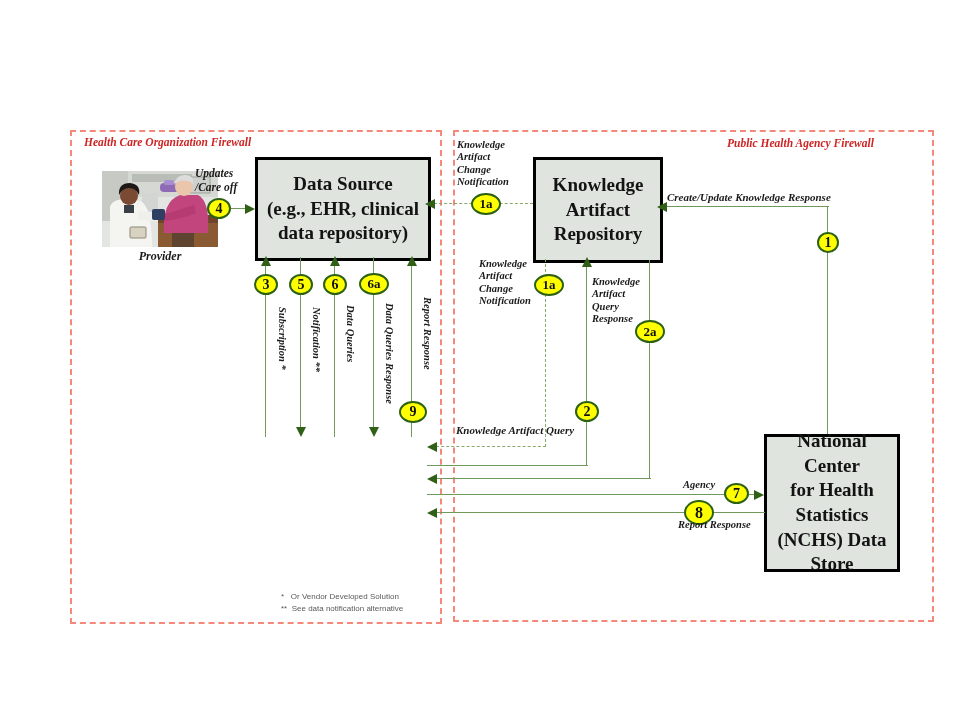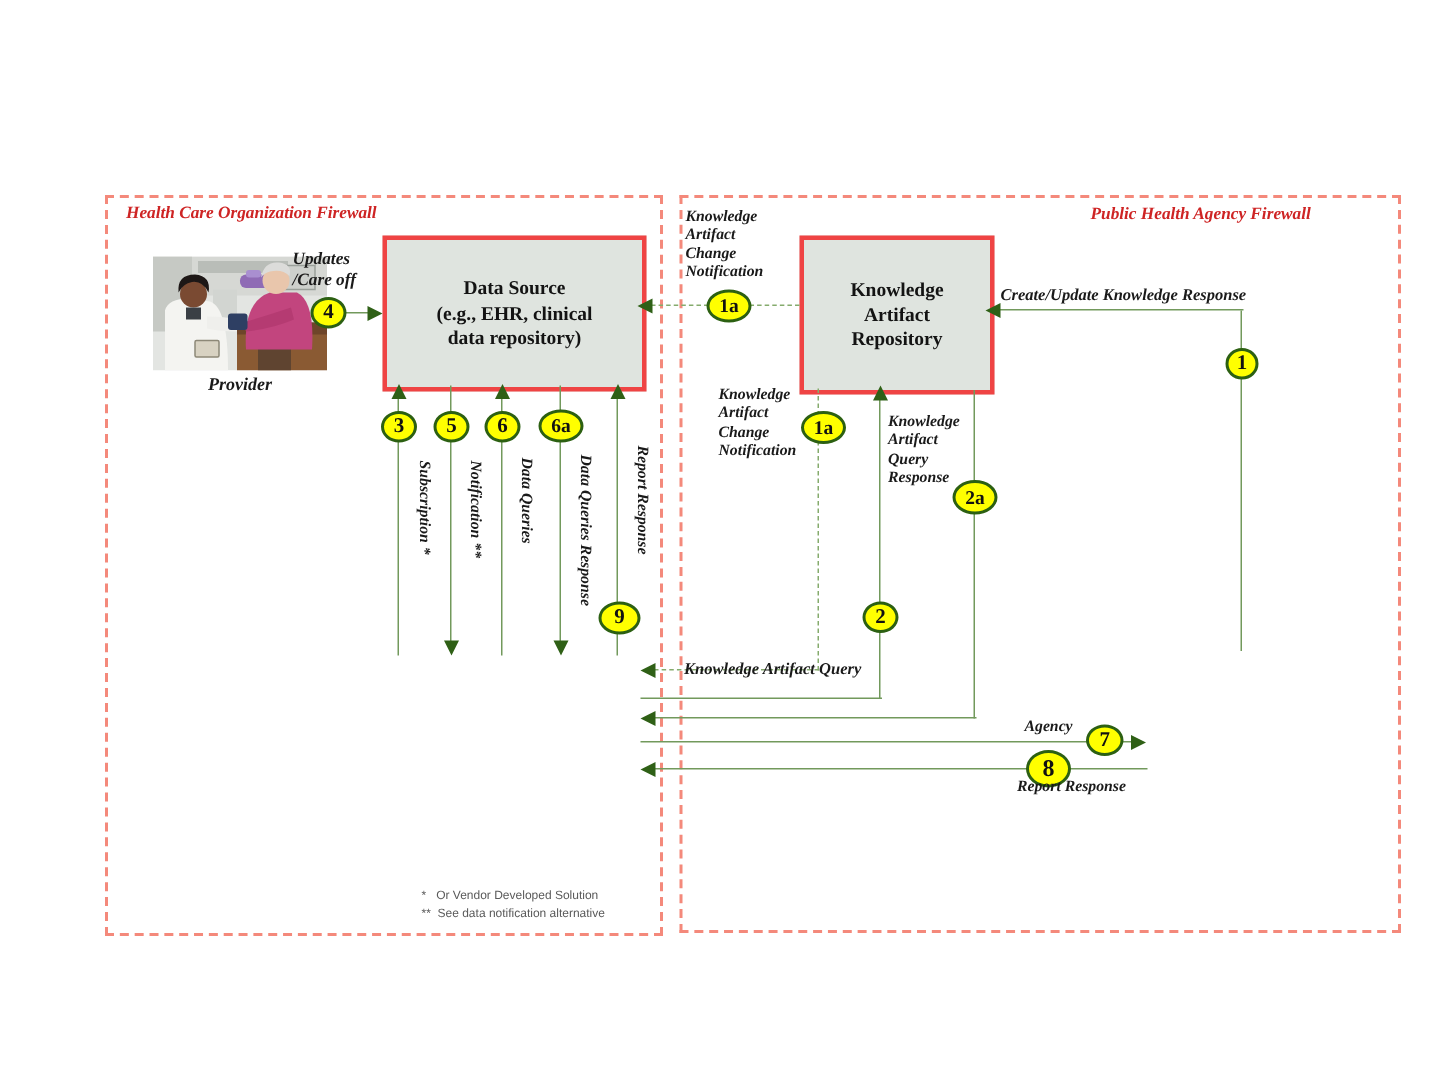--- a/index.html
+++ b/index.html
@@ -1,21 +1,21 @@
 <!DOCTYPE html>
 <html><head>
 <meta charset="utf-8">
 <style>
   html,body{margin:0;padding:0;background:#ffffff;}
   #canvas{position:relative;width:960px;height:720px;background:#ffffff;overflow:hidden;
           font-family:"Liberation Serif",serif;}
   .fw{position:absolute;border:2px dashed #f4897b;}
   .fw-title{position:absolute;font:bold italic 11.5px "Liberation Serif",serif;color:#ce2424;white-space:nowrap;}
-  .box{position:absolute;background:#dfe4df;border:3px solid #ef4444;display:flex;align-items:center;justify-content:center;
-       text-align:center;font-weight:bold;font-size:13px;line-height:1.3;color:#131313;white-space:pre-line;}
+  .box{position:absolute;background:#dfe4df;border:3px solid #000000;display:flex;align-items:center;justify-content:center;
+       text-align:center;font-weight:bold;font-size:19px;line-height:1.3;color:#131313;white-space:pre-line;}
   .hline{position:absolute;height:0;border-top:1.5px solid #72995c;}
   .vline{position:absolute;width:0;border-left:1.5px solid #72995c;}
   .hdash{position:absolute;height:0;border-top:1.5px dashed #85ab6d;}
   .vdash{position:absolute;width:0;border-left:1.5px dashed #85ab6d;}
   .arr{position:absolute;width:0;height:0;}
   .arr-r{border-top:5px solid transparent;border-bottom:5px solid transparent;border-left:10px solid #2f6016;}
   .arr-l{border-top:5px solid transparent;border-bottom:5px solid transparent;border-right:10px solid #2f6016;}
   .arr-u{border-left:5px solid transparent;border-right:5px solid transparent;border-bottom:10px solid #2f6016;}
   .arr-d{border-left:5px solid transparent;border-right:5px solid transparent;border-top:10px solid #2f6016;}
   .badge{position:absolute;background:#ffff00;border:2.5px solid #2c6012;border-radius:50%;
@@ -61,20 +61,25 @@
     <rect x="28" y="56" width="16" height="11" rx="1" fill="#d8d2c2" stroke="#8d8877" stroke-width="1"></rect>
   </svg>
   <div class="lbl" style="left:102px;top:249px;width:116px;text-align:center;font-size:12px;">Provider</div>
 
   <div class="box" style="left:255px;top:157px;width:170px;height:98px;">Data Source
 (e.g., EHR, clinical
 data repository)</div>
   <div class="box" style="left:533px;top:157px;width:124px;height:100px;">Knowledge
 Artifact
 Repository</div>
+  <div class="box" style="left:764px;top:434px;width:130px;height:132px;">National Center
+for Health
+Statistics
+(NCHS) Data
+Store</div>
 
   <div class="hline" style="left:214px;top:208px;width:38px;"></div>
   <div class="vline" style="left:265px;top:258px;height:179px;"></div>
   <div class="vline" style="left:300px;top:257px;height:172px;"></div>
   <div class="vline" style="left:334px;top:258px;height:179px;"></div>
   <div class="vline" style="left:373px;top:257px;height:172px;"></div>
   <div class="vline" style="left:411px;top:258px;height:179px;"></div>
   <div class="hline" style="left:427px;top:465px;width:161px;"></div>
   <div class="vline" style="left:586px;top:265px;height:201px;"></div>
   <div class="vline" style="left:649px;top:260px;height:219px;"></div>
@@ -124,21 +129,21 @@
 Notification</div>
   <div class="lbl" style="left:479px;top:258px;">Knowledge
 Artifact
 Change
 Notification</div>
   <div class="lbl" style="left:592px;top:276px;">Knowledge
 Artifact
 Query
 Response</div>
   <div class="lbl" style="left:667px;top:191px;font-size:11px;white-space:nowrap;">Create/Update Knowledge Response</div>
-  <div class="lbl" style="left:456px;top:440px;font-size:11px;white-space:nowrap;">Knowledge Artifact Query</div>
+  <div class="lbl" style="left:456px;top:424px;font-size:11px;white-space:nowrap;">Knowledge Artifact Query</div>
   <div class="lbl" style="left:683px;top:479px;white-space:nowrap;">Agency</div>
   <div class="lbl" style="left:678px;top:519px;white-space:nowrap;">Report Response</div>
 
   <div class="vlbl" style="left:288px;top:307px;">Subscription *</div>
   <div class="vlbl" style="left:322px;top:307px;">Notification **</div>
   <div class="vlbl" style="left:356px;top:305px;">Data Queries</div>
   <div class="vlbl" style="left:395px;top:303px;">Data Queries Response</div>
   <div class="vlbl" style="left:433px;top:297px;">Report Response</div>
 
   <div class="foot" style="left:281px;top:591px;text-align:right;">*   Or Vendor Developed Solution</div>

